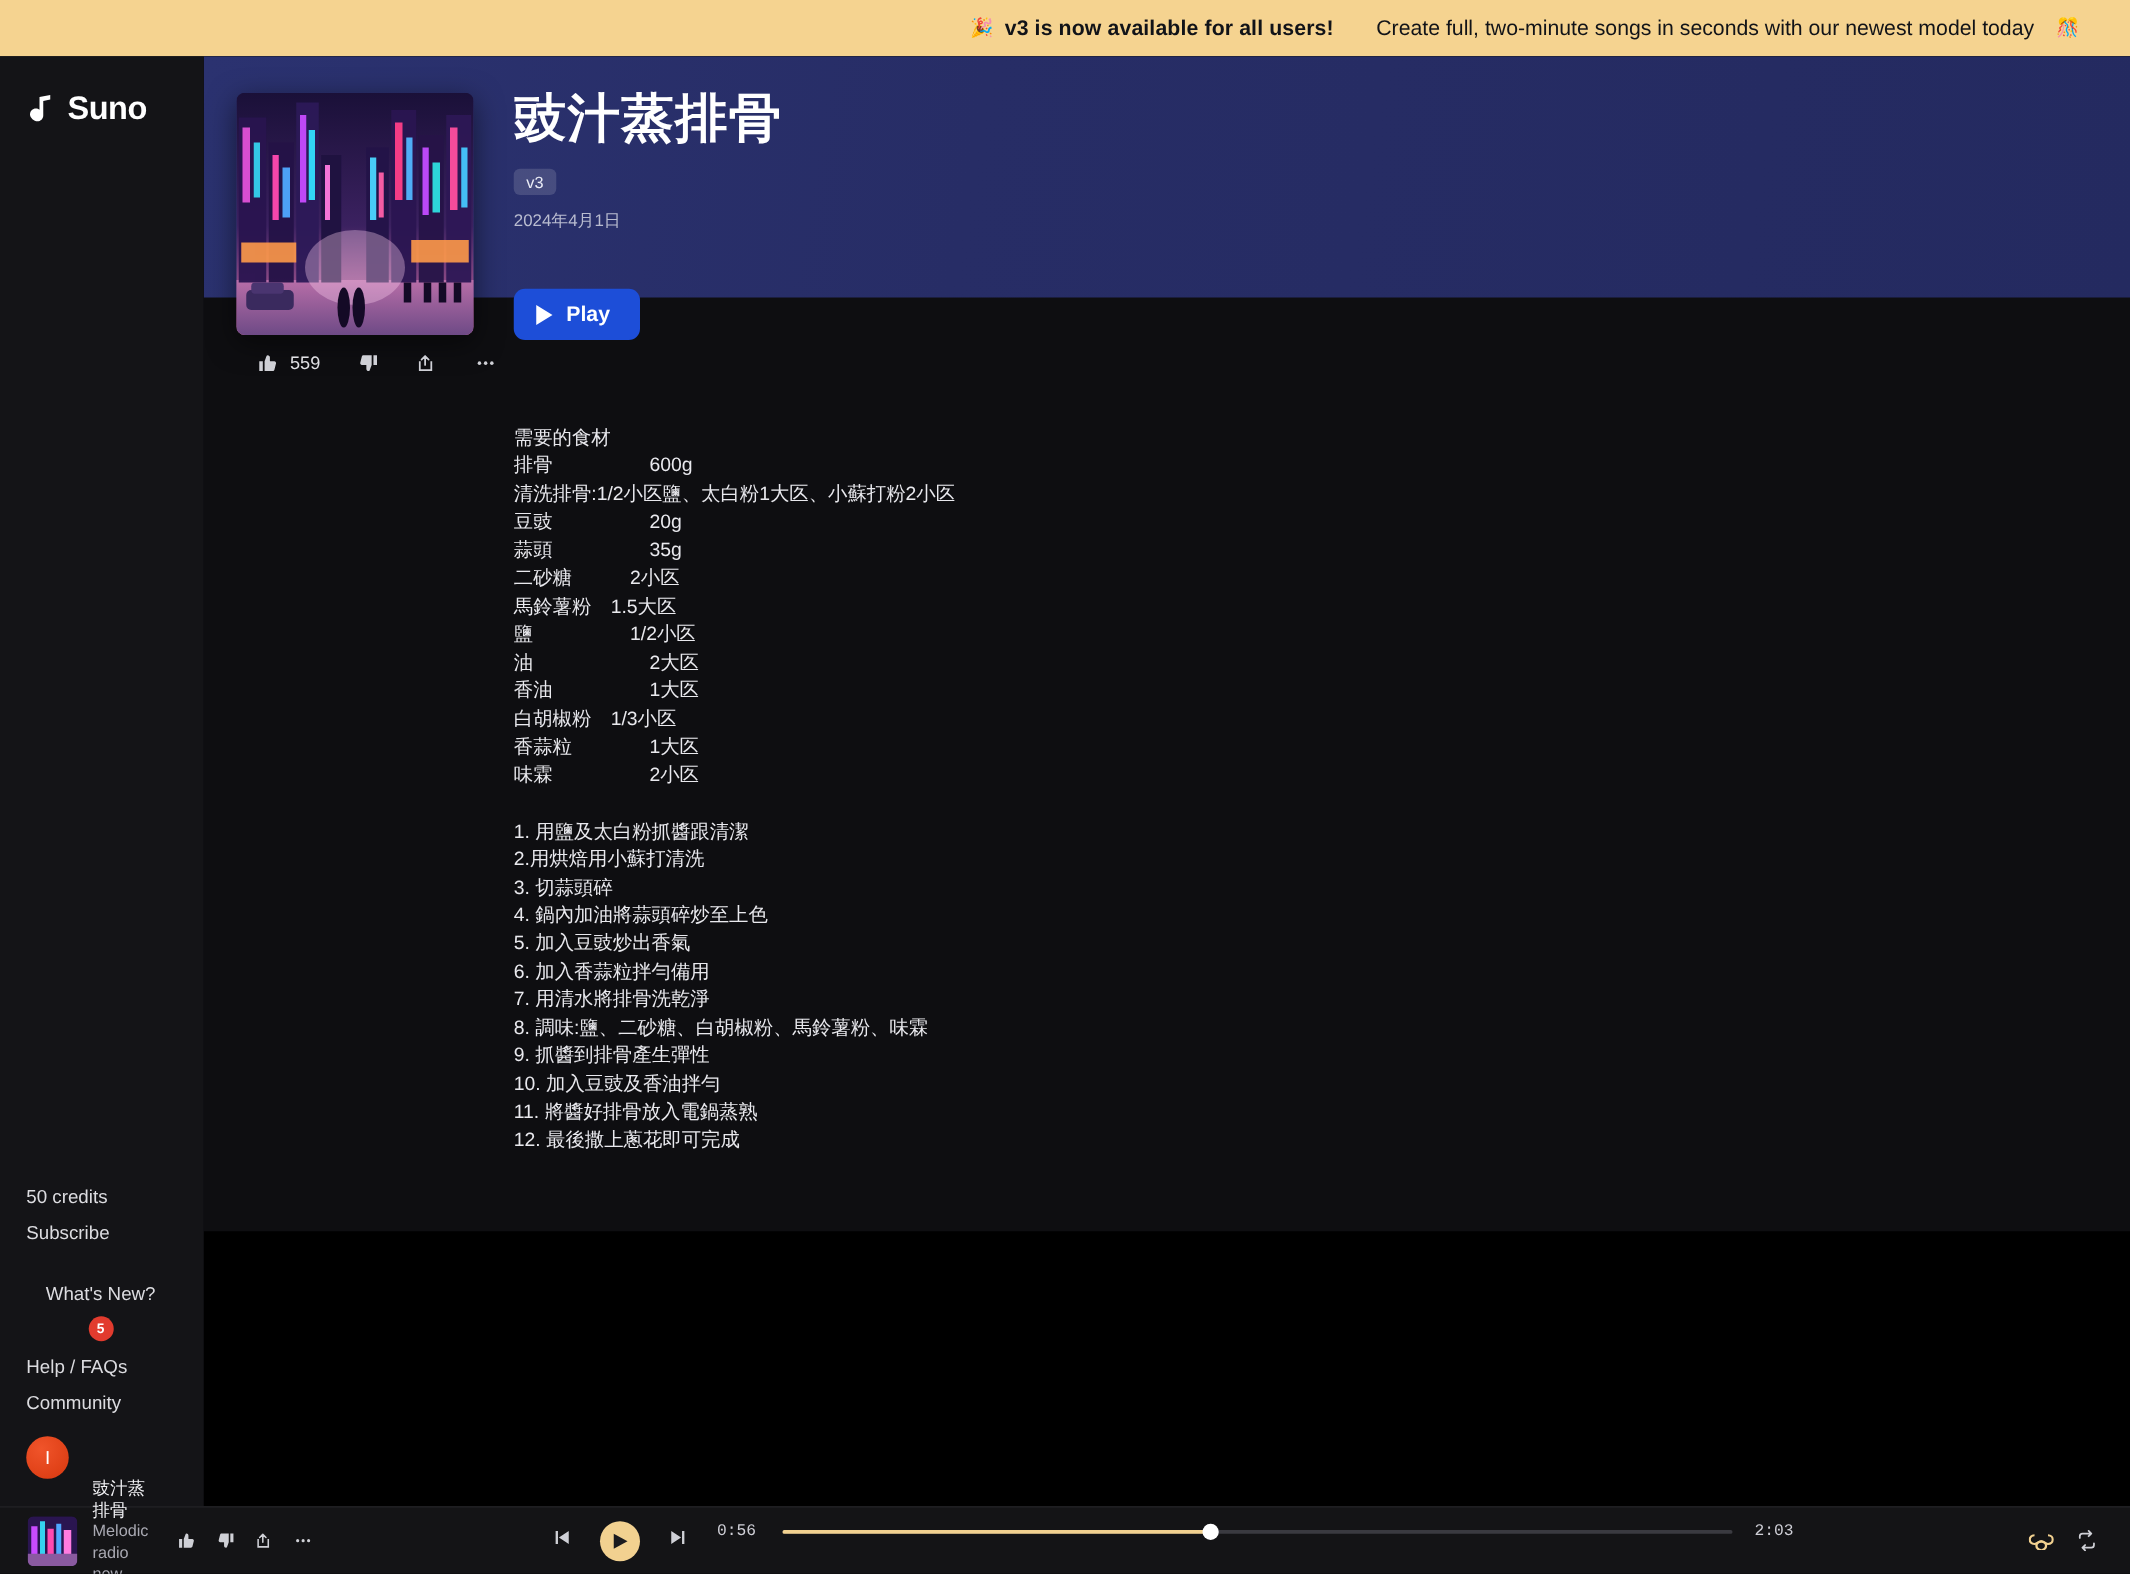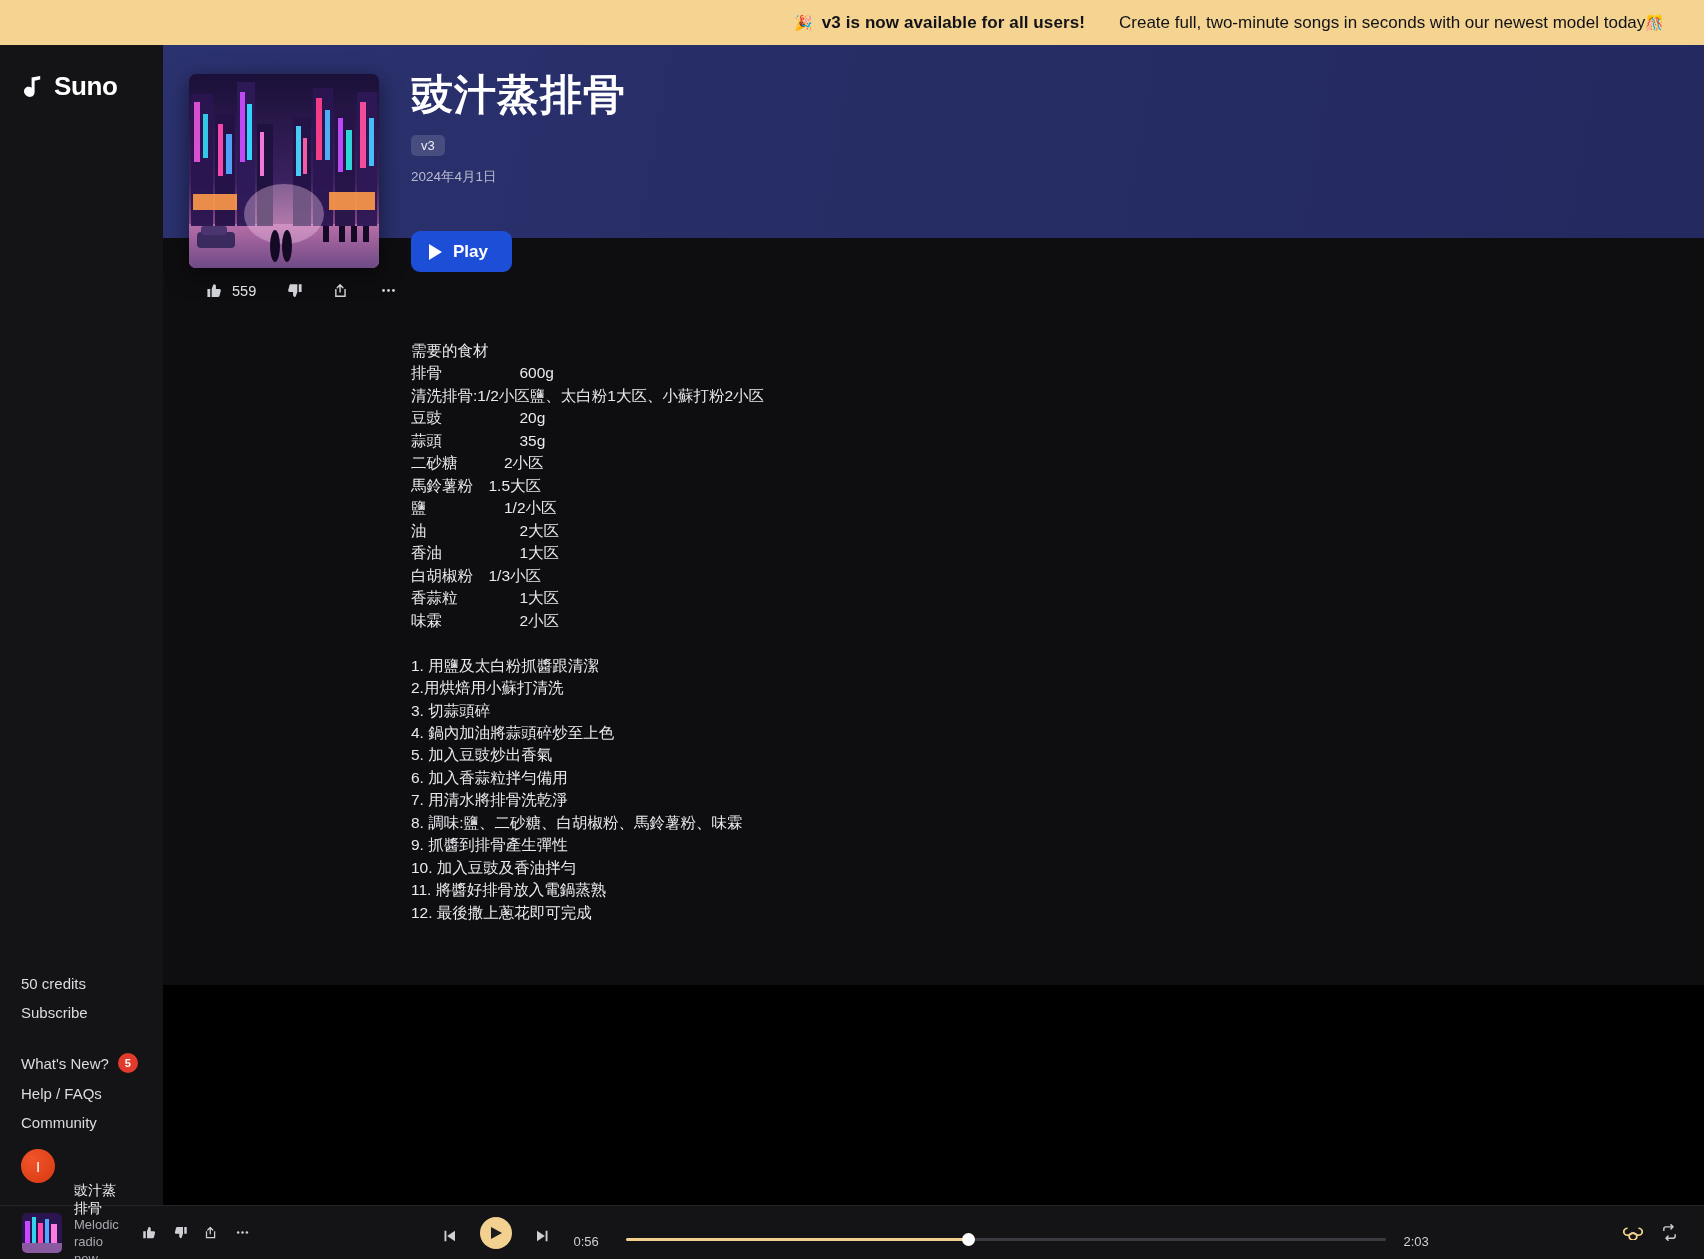--- a/index.html
+++ b/index.html
@@ -14,21 +14,21 @@
   
   .promo {
     position: absolute; left: 0; top: 0; width: 1704px; height: 45px;
     background: #f5d390;
     display: flex; align-items: center; justify-content: flex-end;
     padding-right: 40px; gap: 34px;
     color: #111318;
   }
   .promo-strong { font-size: 17px; font-weight: bold; letter-spacing: .1px;
     display: flex; align-items: center; gap: 9px; }
-  .promo-sub { font-size: 17px; display: flex; align-items: center; gap: 0; }
+  .promo-sub { font-size: 17px; display: flex; align-items: center; gap: 18px; }
   .conf { font-size: 15px; line-height: 1; }
 
   
   .sidebar {
     position: absolute; left: 0; top: 45px; width: 163px; height: 1160px;
     background: #141417;
     padding: 18px 0 0 0;
   }
   .brand { display: flex; align-items: center; gap: 7px; padding: 8px 0 0 21px; }
   .brand-logo { width: 26px; height: 24px; }
@@ -38,21 +38,21 @@
     display: block; color: #e8e8ea; font-size: 17px;
     padding: 8px 11px; border-radius: 7px; margin-bottom: 3px;
     cursor: pointer;
   }
   .nav-item.active { background: #29292e; }
   .side-bottom { position: absolute; left: 0; bottom: 0; width: 140px; padding: 0 0 22px 0; margin-top: 24px; }
   .side-link {
     display: block; color: #dcdce0; font-size: 15px;
     padding: 6px 0 6px 21px; cursor: pointer;
   }
-  .side-link.row { display: flex; align-items: center; gap: 9px; }
+  .side-link.row { display: flex; align-items: center; gap: 9px; flex-direction: column; }
   .badge-pill {
     background: #e23b2e; color: #fff; font-size: 11px; font-weight: bold;
     min-width: 20px; height: 20px; border-radius: 10px;
     display: inline-flex; align-items: center; justify-content: center;
     padding: 0 5px;
   }
   .gap-block { height: 20px; }
   .avatar {
     width: 34px; height: 34px; border-radius: 50%;
     background: radial-gradient(circle at 35% 30%, #f0542a, #d8380f);
@@ -128,21 +128,21 @@
     position: absolute; left: 0; bottom: 0; width: 1704px; height: 54px;
     background: #141416; border-top: 1px solid #232327;
     display: flex; align-items: center;
   }
   .pl-left { display: flex; align-items: center; gap: 12px; width: 250px; padding-left: 22px; }
   .pl-thumb { width: 40px; height: 40px; border-radius: 5px; overflow: hidden; flex: none; }
   .pl-thumb svg { display: block; width: 40px; height: 40px; }
   .pl-title { color: #f2f2f5; font-size: 14px; line-height: 1.3; }
   .pl-artist { color: #a9a9b2; font-size: 13px; line-height: 1.3; }
   .pl-acts { display: flex; align-items: center; gap: 16px; margin-left: 8px; }
-  .pl-center { flex: 1; display: flex; align-items: flex-end; justify-content: center; gap: 18px; }
+  .pl-center { flex: 1; display: flex; align-items: flex-start; justify-content: center; gap: 18px; font-family: Liberation Mono, monospace; }
   .ctrl { background: none; border: none; cursor: pointer; padding: 4px; display: flex; }
   .play-circle {
     width: 32px; height: 32px; border-radius: 50%;
     background: #f2d190; display: flex; align-items: center; justify-content: center;
     cursor: pointer; border: none;
   }
   .play-circle .t {
     width: 0; height: 0; border-style: solid;
     border-width: 6.5px 0 6.5px 11px; border-color: transparent transparent transparent #1b1b1f;
     margin-left: 2px;

